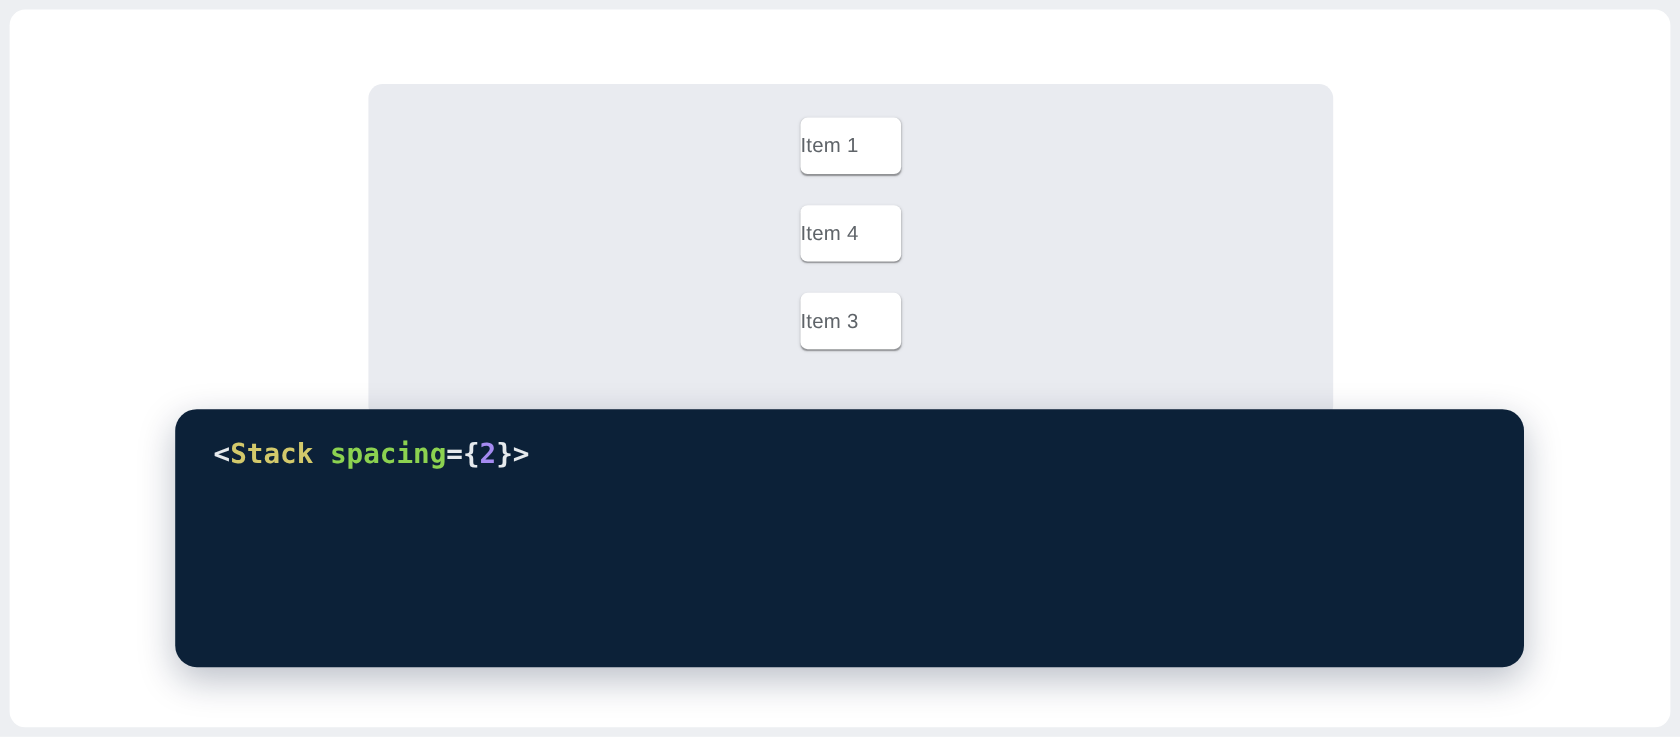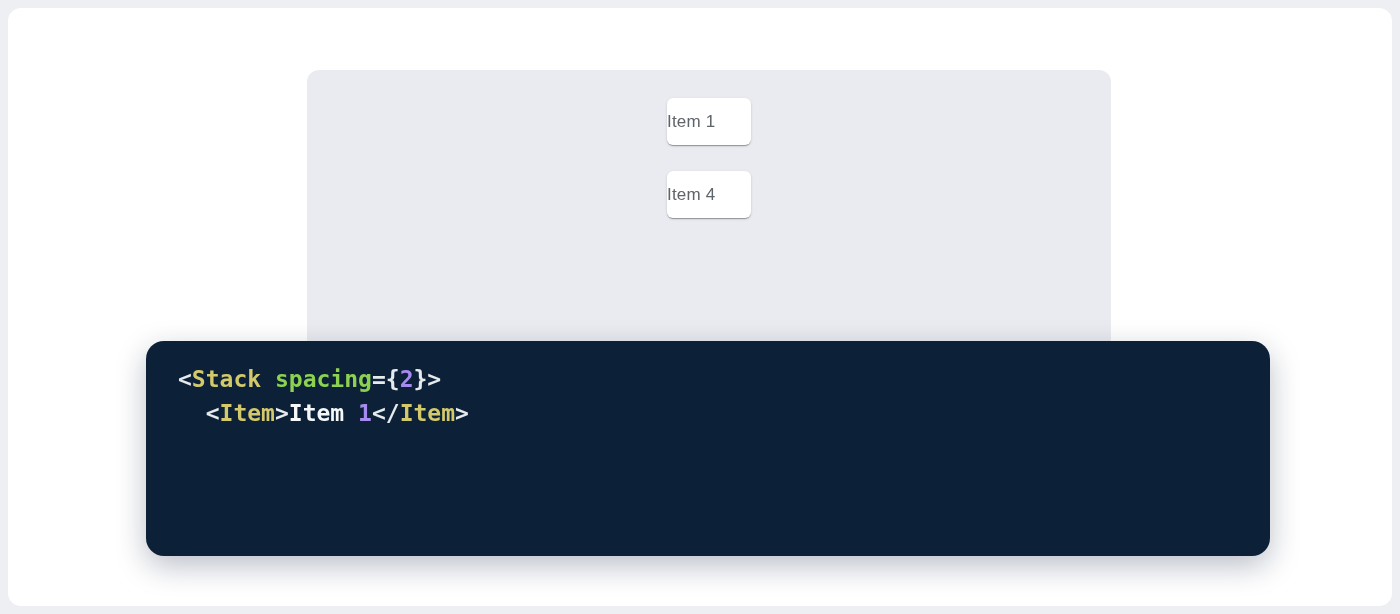--- a/index.html
+++ b/index.html
@@ -101,25 +101,27 @@
 
     <div class="demo-panel">
       <div class="stack">
 
       <div class="item-card">
             <span>Item 1</span>
           </div>
           <div class="item-card">
             <span>Item 4</span>
           </div>
+          <div class="item-card">
+            <span>Item 3</span>
+          </div>
         </div>
     </div>
 
     <div class="code-block">
       <div>
 
       <div class="code-line"><span class="tok-punct">&lt;</span><span class="tok-tag">Stack</span><span class="tok-plain"> </span><span class="tok-attr">spacing</span><span class="tok-punct">=</span><span class="tok-punct">{</span><span class="tok-num">2</span><span class="tok-punct">}</span><span class="tok-punct">&gt;</span></div>
-          <div class="code-line"><span class="tok-plain">  </span><span class="tok-punct">&lt;</span><span class="tok-tag">Item</span><span class="tok-punct">&gt;</span><span class="tok-plain">Item </span><span class="tok-num">1</span><span class="tok-punct">&lt;/</span><span class="tok-tag">Item</span><span class="tok-punct">&gt;</span></div>
         </div>
     </div>
 
   </div>
 </div>
 
 </body></html>

